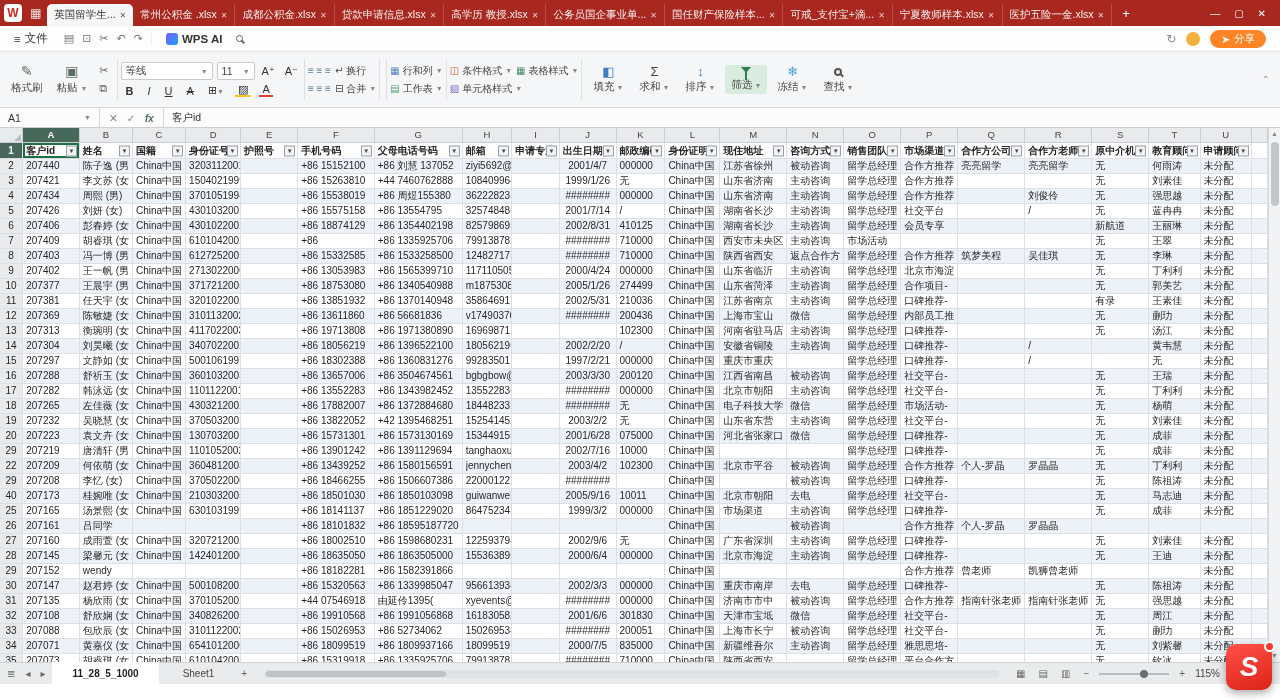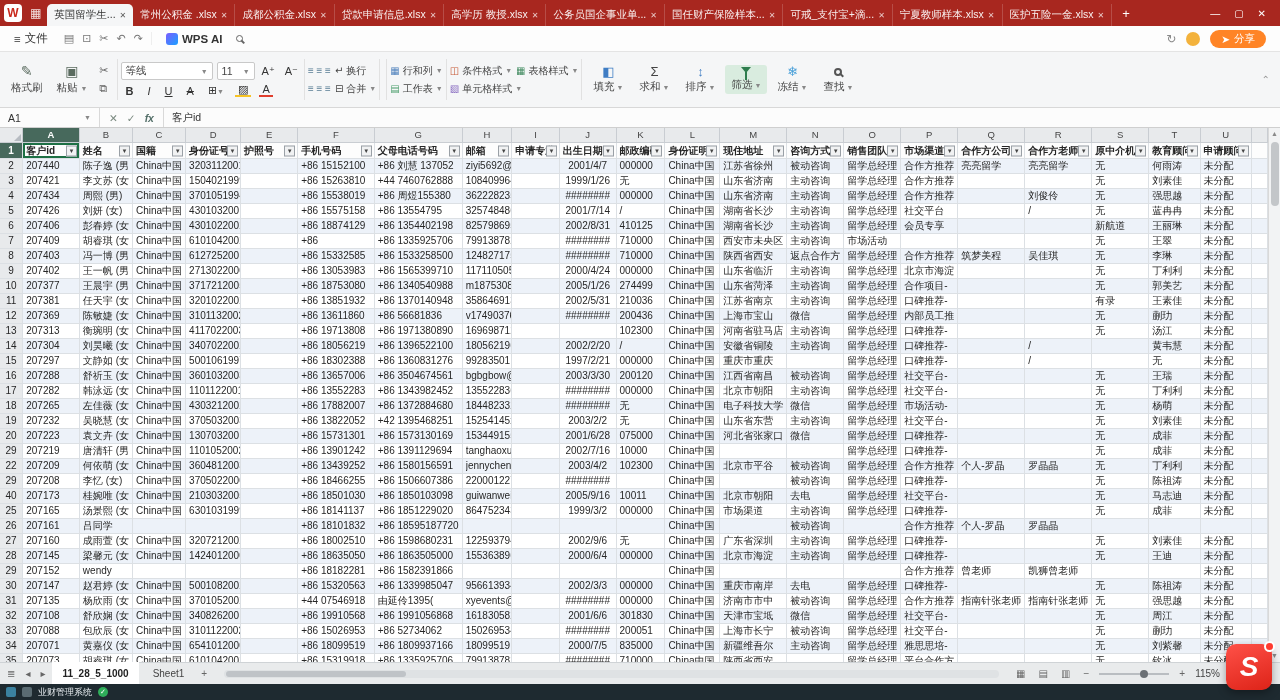--- a/index.html
+++ b/index.html
@@ -101,21 +101,21 @@
   td.ovf > span{position:absolute;left:3px;top:0;height:14px;line-height:14px;white-space:nowrap;overflow:hidden;z-index:3;}
   .vscroll{width:12px;background:#f2f3f4;border-left:1px solid #d9d9d9;display:flex;flex-direction:column;align-items:center;}
   .vscroll .arr{color:#8a8a8a;font-size:7px;line-height:12px;}
   .vthumb{width:8px;height:64px;background:#c3c6c9;border-radius:4px;margin-top:2px;}
   .vfill{flex:1;}
 
   
   .sheetbar{height:22px;background:#e9ebec;border-top:1px solid #cfd3d6;display:flex;align-items:center;
             font-size:10px;color:#444;padding:0 4px;gap:4px;flex:0 0 22px;}
   .sb-ic{color:#666;font-size:10px;padding:0 3px;}
-  .sheet-tab{height:26px;display:flex;align-items:center;padding:0 10px;}
+  .sheet-tab{height:26px;display:flex;align-items:center;padding:0 20px;}
   .sheet-tab.active{background:#fff;font-weight:bold;color:#222;}
   .hscroll{flex:1;height:8px;background:#dfe2e4;border-radius:4px;margin:0 10px;position:relative;}
   .hthumb{position:absolute;left:2px;top:1px;width:180px;height:6px;background:#bfc3c7;border-radius:3px;}
   .zoomer{display:flex;align-items:center;gap:7px;padding-right:56px;}
   .ztrack{width:70px;height:2px;background:#b9bdc1;position:relative;}
   .zknob{position:absolute;left:58%;top:-3px;width:8px;height:8px;border-radius:50%;background:#6b7075;}
 
   
   .taskbar{height:16px;background:#1e2a30;display:flex;align-items:center;gap:6px;padding:0 6px;flex:0 0 16px;}
   .tk-ic{width:10px;height:10px;background:#3b82a0;border-radius:2px;}
@@ -1441,23 +1441,17 @@
       <span class="sb-ic">▥</span>
       <span class="sb-ic">−</span>
       <div class="ztrack">
           <div class="zknob"></div>
         </div>
       <span class="sb-ic">+</span>
       <span>115%</span>
     </div>
   </div>
 
-  <div class="taskbar">
-    <span class="tk-ic"></span>
-    <span class="tk-ic2"></span>
-    <span class="tk-title">业财管理系统</span>
-    <span class="tk-check">✓</span>
-  </div>
 
   <div class="floater">S
     <span class="badge"></span>
   </div>
 </div>
 
 </body></html>

